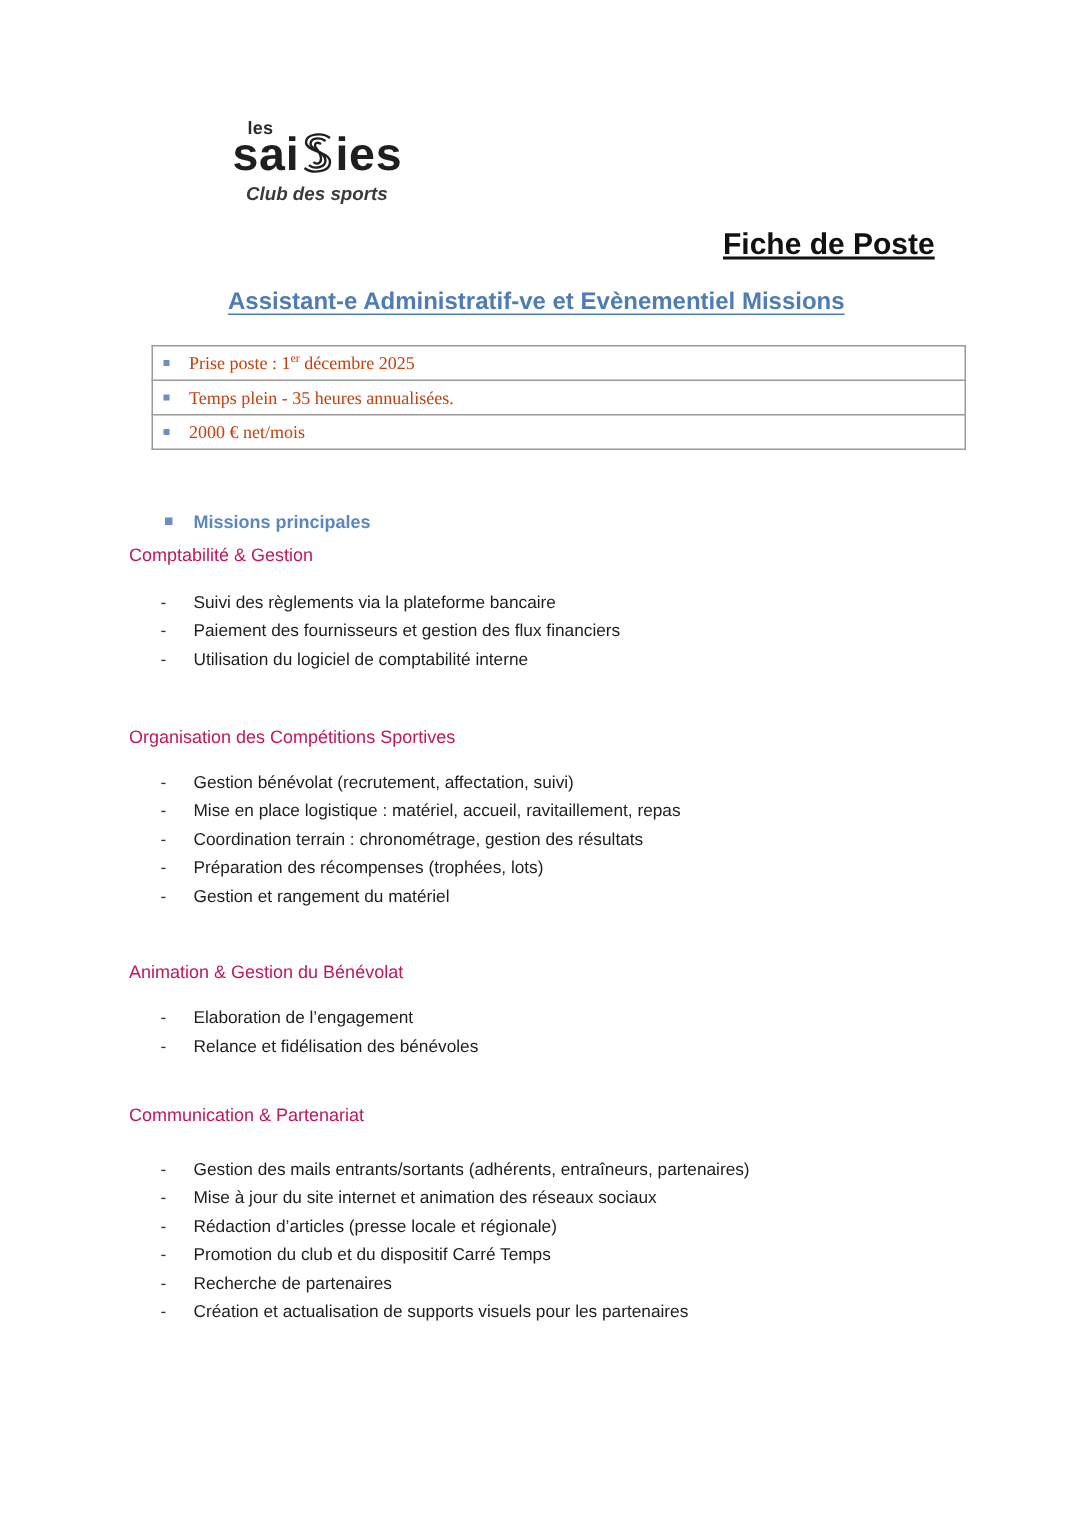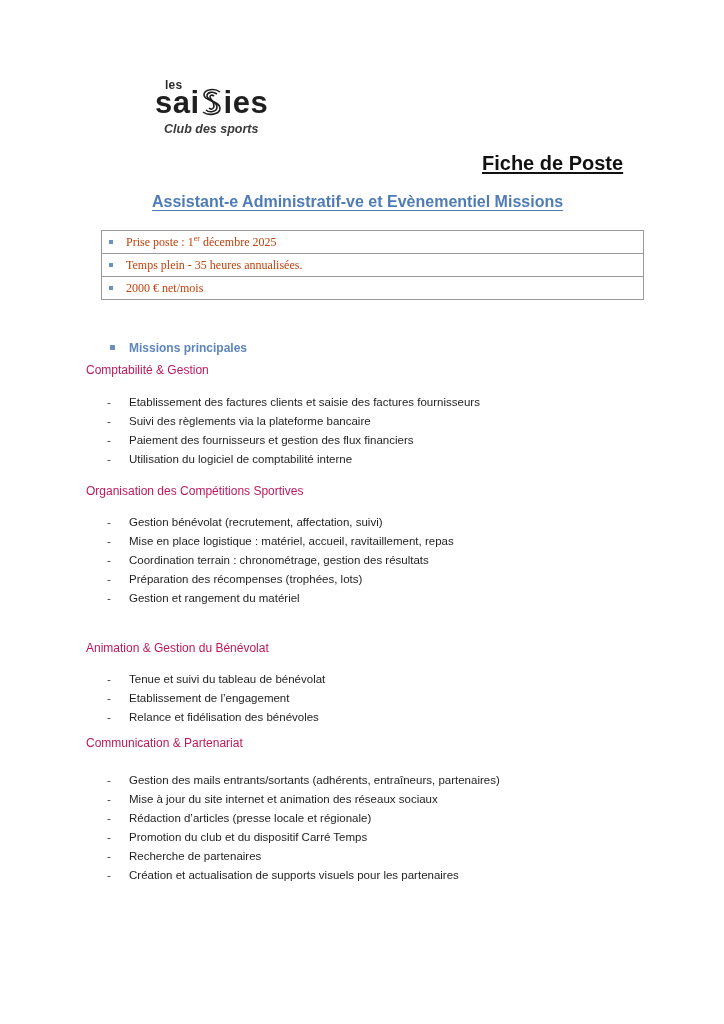--- a/index.html
+++ b/index.html
@@ -83,39 +83,37 @@
   </tr>
 </tbody>
   </table>
 
 <div class="missions">
   <span class="sq"></span><span>Missions principales</span>
 </div>
 
 <div class="section-title" style="top:363px">Comptabilité &amp; Gestion</div>
 <ul class="list" style="top:393px">
-  <li><span class="dash">-</span><span>Etablissement des factures clients et saisie des factures fournisseurs</span></li>
   <li><span class="dash">-</span><span>Suivi des règlements via la plateforme bancaire</span></li>
   <li><span class="dash">-</span><span>Paiement des fournisseurs et gestion des flux financiers</span></li>
   <li><span class="dash">-</span><span>Utilisation du logiciel de comptabilité interne</span></li>
 </ul>
 
 <div class="section-title" style="top:484px">Organisation des Compétitions Sportives</div>
 <ul class="list" style="top:513px">
   <li><span class="dash">-</span><span>Gestion bénévolat (recrutement, affectation, suivi)</span></li>
   <li><span class="dash">-</span><span>Mise en place logistique : matériel, accueil, ravitaillement, repas</span></li>
   <li><span class="dash">-</span><span>Coordination terrain : chronométrage, gestion des résultats</span></li>
   <li><span class="dash">-</span><span>Préparation des récompenses (trophées, lots)</span></li>
   <li><span class="dash">-</span><span>Gestion et rangement du matériel</span></li>
 </ul>
 
 <div class="section-title" style="top:641px">Animation &amp; Gestion du Bénévolat</div>
 <ul class="list" style="top:670px">
-  <li><span class="dash">-</span><span>Tenue et suivi du tableau de bénévolat</span></li>
-  <li><span class="dash">-</span><span>Etablissement de l’engagement</span></li>
+  <li><span class="dash">-</span><span>Elaboration de l’engagement</span></li>
   <li><span class="dash">-</span><span>Relance et fidélisation des bénévoles</span></li>
 </ul>
 
 <div class="section-title" style="top:736px">Communication &amp; Partenariat</div>
 <ul class="list" style="top:771px">
   <li><span class="dash">-</span><span>Gestion des mails entrants/sortants (adhérents, entraîneurs, partenaires)</span></li>
   <li><span class="dash">-</span><span>Mise à jour du site internet et animation des réseaux sociaux</span></li>
   <li><span class="dash">-</span><span>Rédaction d’articles (presse locale et régionale)</span></li>
   <li><span class="dash">-</span><span>Promotion du club et du dispositif Carré Temps</span></li>
   <li><span class="dash">-</span><span>Recherche de partenaires</span></li>

